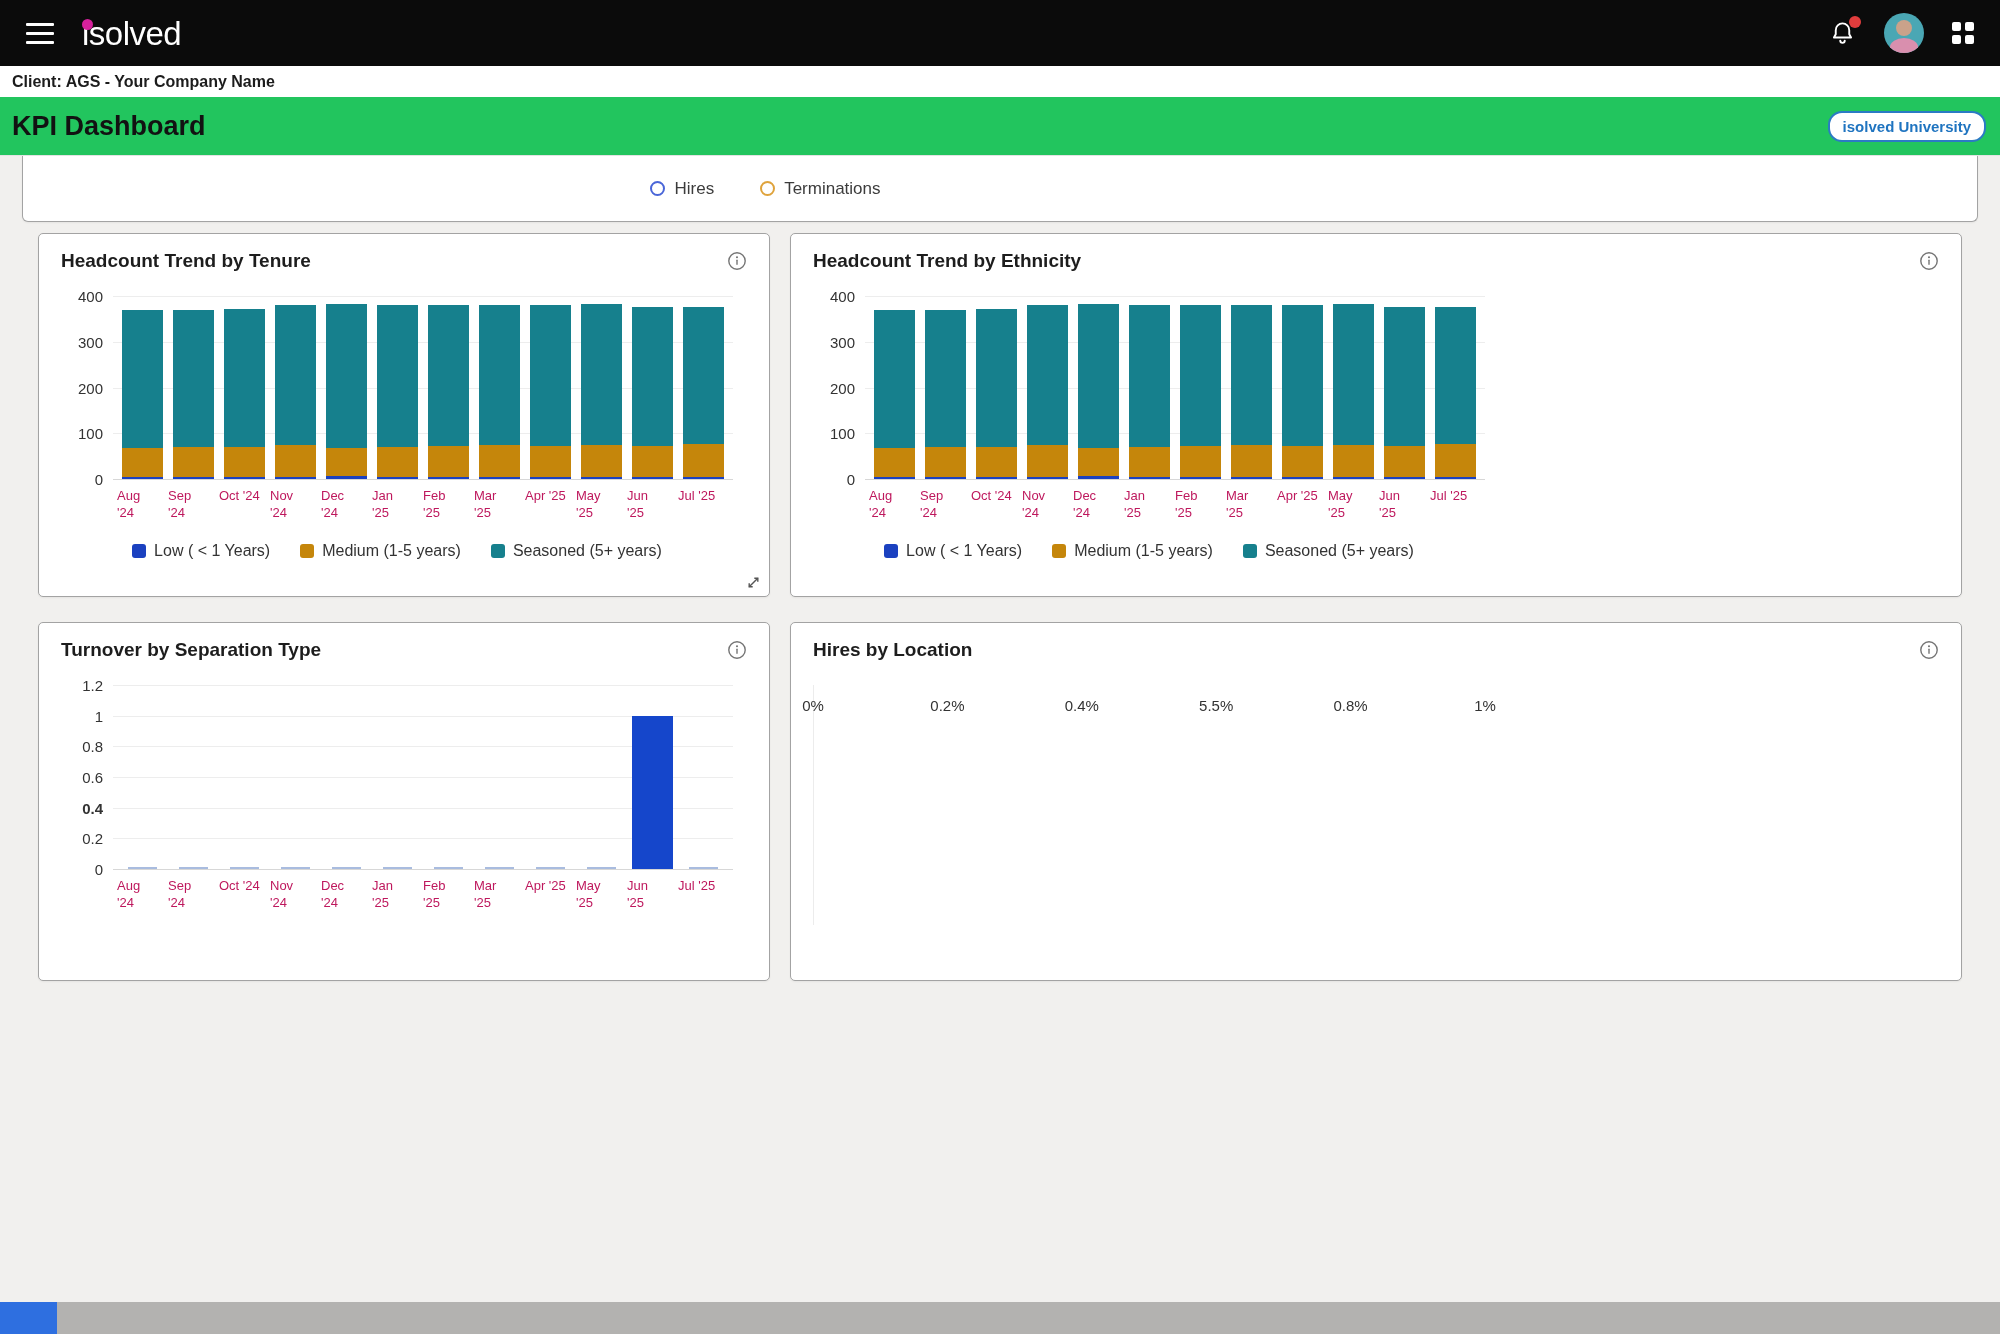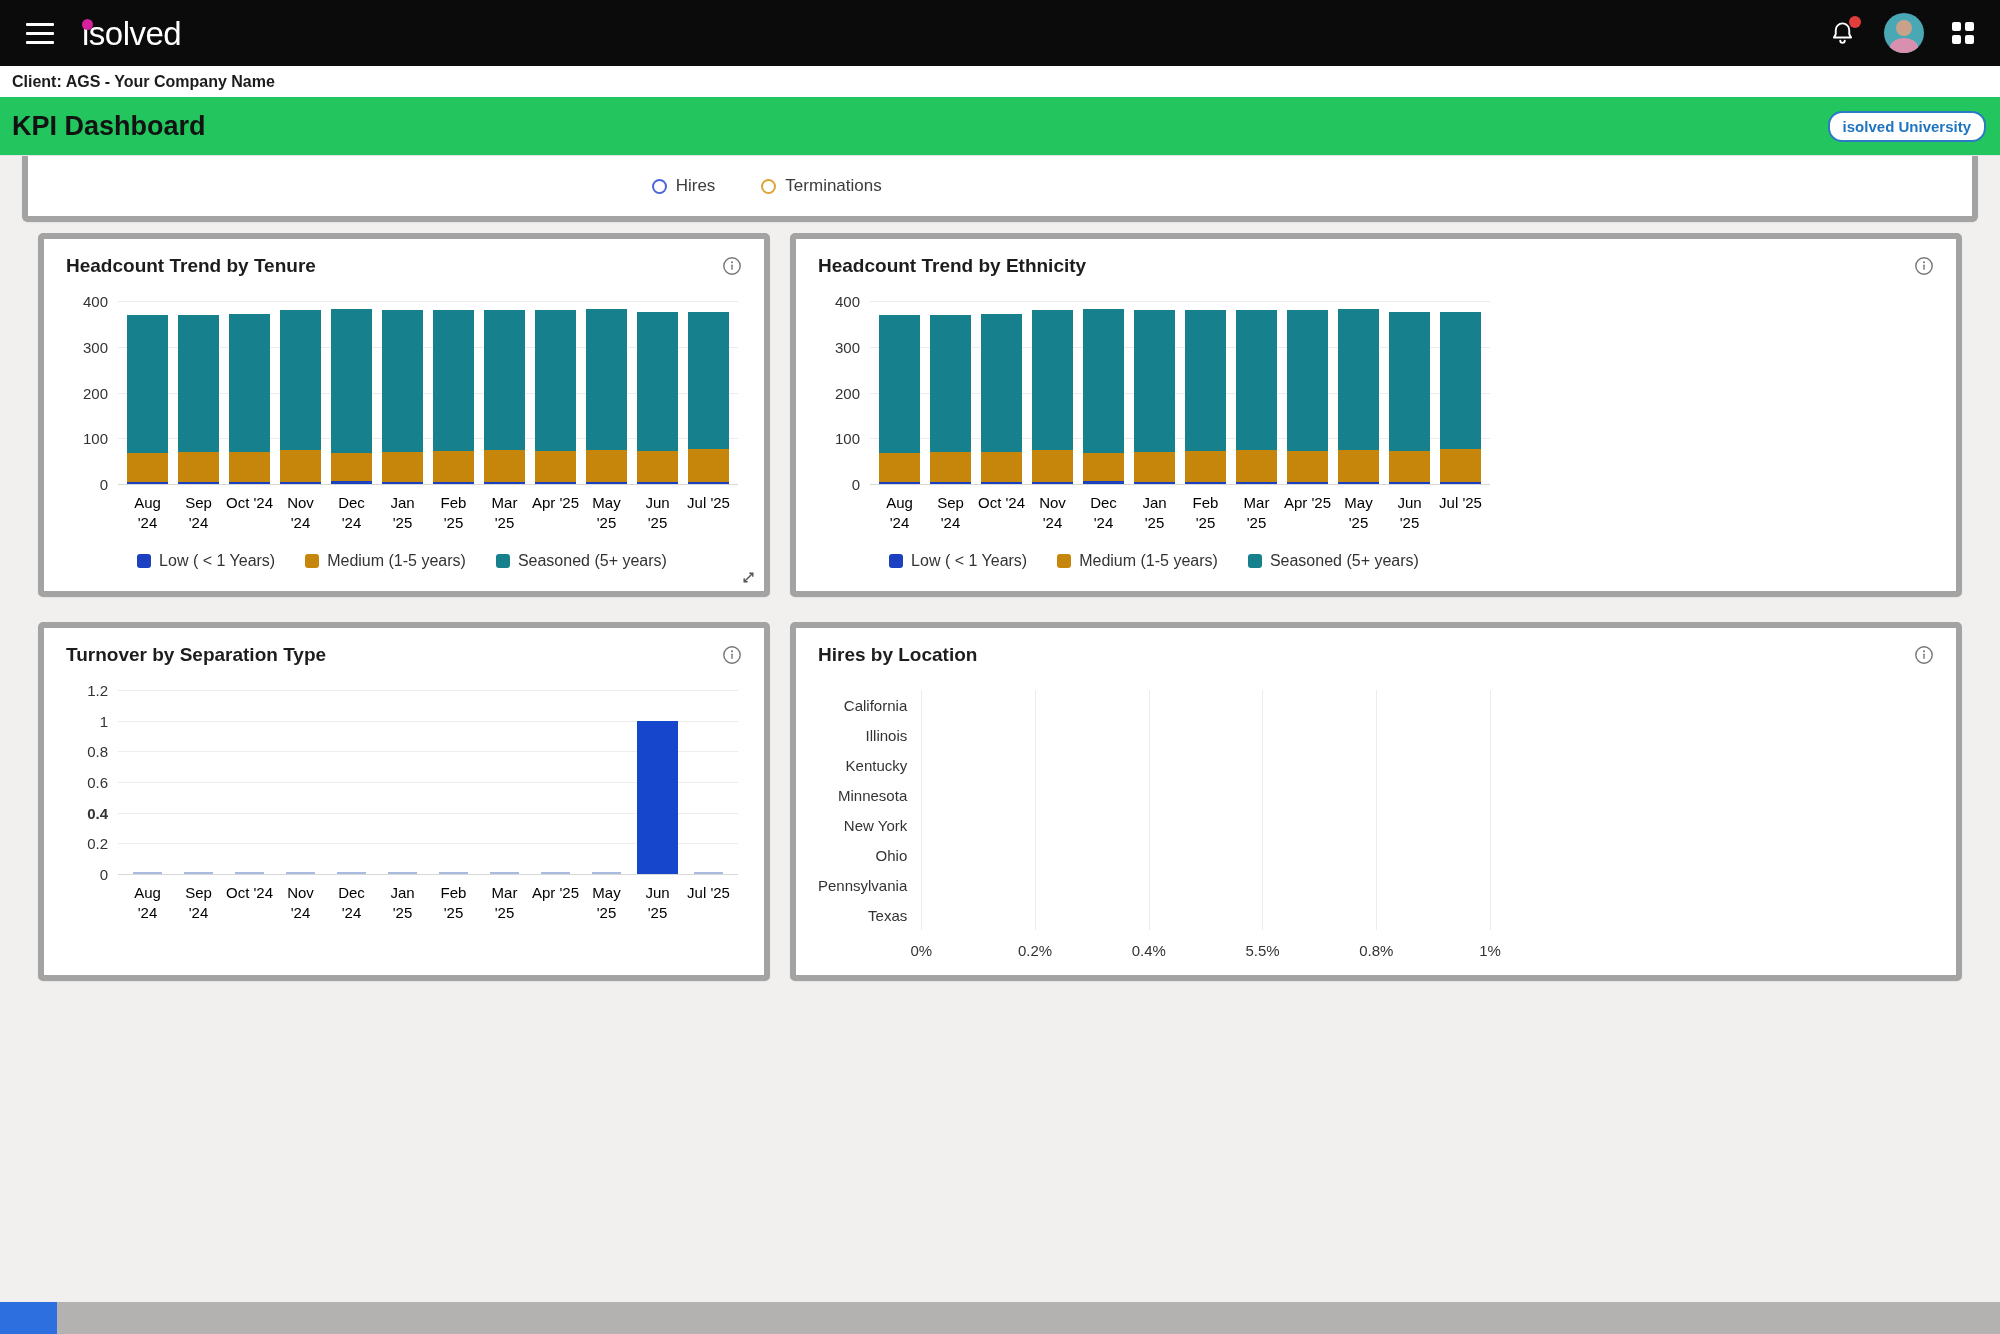--- a/index.html
+++ b/index.html
@@ -27,21 +27,21 @@
   .apps-grid { display: grid; grid-template-columns: repeat(2, 9px); grid-template-rows: repeat(2, 9px); gap: 4px; cursor: pointer; }
   .apps-grid span { background: #fff; border-radius: 2px; }
 
   
   .client-bar { height: 31px; background: #fff; display: flex; align-items: center; padding: 0 12px; font-size: 16px; font-weight: 700; color: #1c1c1c; }
   .page-header { height: 59px; background: #22c55e; display: flex; align-items: center; justify-content: space-between; padding: 0 12px; border-bottom: 1px solid #e3e3e3; }
   .page-header h1 { font-size: 27px; font-weight: 700; color: #121212; }
   .university-btn { font-size: 15px; color: #1f74c0; border: 2px solid #2b7bc4; border-radius: 14px; padding: 5px 13px; background: #fff; font-weight: 700; margin-right: 2px; cursor: pointer; font-family: "Liberation Sans", sans-serif; }
 
   
-  .card { background: #fff; border: 6px solid #a3a3a3; border-radius: 5px; box-shadow: 0 1px 2px rgba(0,0,0,0.05); }
+  .card { background: #fff; border: 1px solid #a3a3a3; border-radius: 5px; box-shadow: 0 1px 2px rgba(0,0,0,0.05); }
   .legend-card { margin: 0 22px; height: 66px; border-top: none; border-radius: 0 0 6px 6px; display: flex; align-items: center; }
   .hires-legend { width: 76%; display: flex; justify-content: center; align-items: center; gap: 46px; }
   .tl-item { display: flex; align-items: center; gap: 9px; font-size: 17px; color: #3c3c3c; cursor: pointer; }
   .tl-circle { width: 15px; height: 15px; border-radius: 50%; border: 2px solid #888; background: #fff; flex: none; }
 
   .cards-grid { display: grid; grid-template-columns: 732px 1fr; gap: 25px 20px; margin: 11px 38px 0; }
   .chart-card { padding: 16px 22px; position: relative; }
   .h-top { height: 364px; }
   .h-bottom { height: 359px; }
   .card-head { display: flex; justify-content: space-between; align-items: center; margin-bottom: 24px; }
@@ -58,21 +58,21 @@
   .plotcol { flex: 1; min-width: 0; }
   .plot { position: relative; }
   .gridline { position: absolute; left: 0; right: 0; height: 1px; background: #ededed; }
   .gridline.zero { background: #d7d7d7; }
   .bars { position: absolute; left: 0; right: 0; top: 0; bottom: 0; display: flex; padding: 0 4px; }
   .slot { flex: 1; display: flex; justify-content: center; align-items: flex-end; min-width: 0; }
   .bar { width: 82%; display: flex; flex-direction: column-reverse; align-items: center; }
   .seg { width: 100%; }
   .zerodash { width: 70%; height: 2px; background: #a9bcdf; }
   .xrow { display: flex; padding: 0 4px; margin-top: 9px; }
-  .xlab { flex: 1; text-align: center; font-size: 15px; color: #000000; line-height: 1.3; white-space: nowrap; }
+  .xlab { flex: 1; text-align: left; font-size: 13px; color: #be185d; line-height: 1.3; white-space: nowrap; }
   .chart-legend { display: flex; justify-content: center; gap: 30px; margin-top: 20px; }
   .legend-item { display: flex; align-items: center; gap: 8px; font-size: 16px; color: #333; cursor: pointer; }
   .swatch { width: 14px; height: 14px; border-radius: 3px; flex: none; }
 
   
   .hchart { display: grid; grid-template-columns: auto 1fr; width: 672px; }
   .hlabels { display: flex; flex-direction: column; padding-right: 14px; }
   .hlabel { display: flex; align-items: center; justify-content: flex-end; font-size: 15px; color: #333; white-space: nowrap; }
   .hplot { position: relative; }
   .vgrid { position: absolute; top: 0; bottom: 0; width: 1px; background: #ececec; }
@@ -662,30 +662,20 @@
         <span class="info-icon">
           <svg width="20" height="20" viewBox="0 0 20 20">
               <circle cx="10" cy="10" r="8.2" fill="none" stroke="#757575" stroke-width="1.4"></circle>
               <circle cx="10" cy="6.2" r="1.05" fill="#757575"></circle>
               <rect x="9.3" y="8.6" width="1.4" height="5.4" rx="0.7" fill="#757575"></rect>
             </svg>
         </span>
       </div>
       <div class="chart-widget">
           <div class="hchart">
-            <div class="hlabels">
-              <div class="hlabel" style="height: 30px;">California</div>
-              <div class="hlabel" style="height: 30px;">Illinois</div>
-              <div class="hlabel" style="height: 30px;">Kentucky</div>
-              <div class="hlabel" style="height: 30px;">Minnesota</div>
-              <div class="hlabel" style="height: 30px;">New York</div>
-              <div class="hlabel" style="height: 30px;">Ohio</div>
-              <div class="hlabel" style="height: 30px;">Pennsylvania</div>
-              <div class="hlabel" style="height: 30px;">Texas</div>
-            </div>
             <div class="hplot" style="height: 240px;">
               <div class="vgrid" style="left: 0%;"></div>
               <div class="vgrid" style="left: 20%;"></div>
               <div class="vgrid" style="left: 40%;"></div>
               <div class="vgrid" style="left: 60%;"></div>
               <div class="vgrid" style="left: 80%;"></div>
               <div class="vgrid" style="left: 100%;"></div>
             </div>
             <div class="hxrow">
               <div class="hxlab" style="left: 0%;">0%</div>

